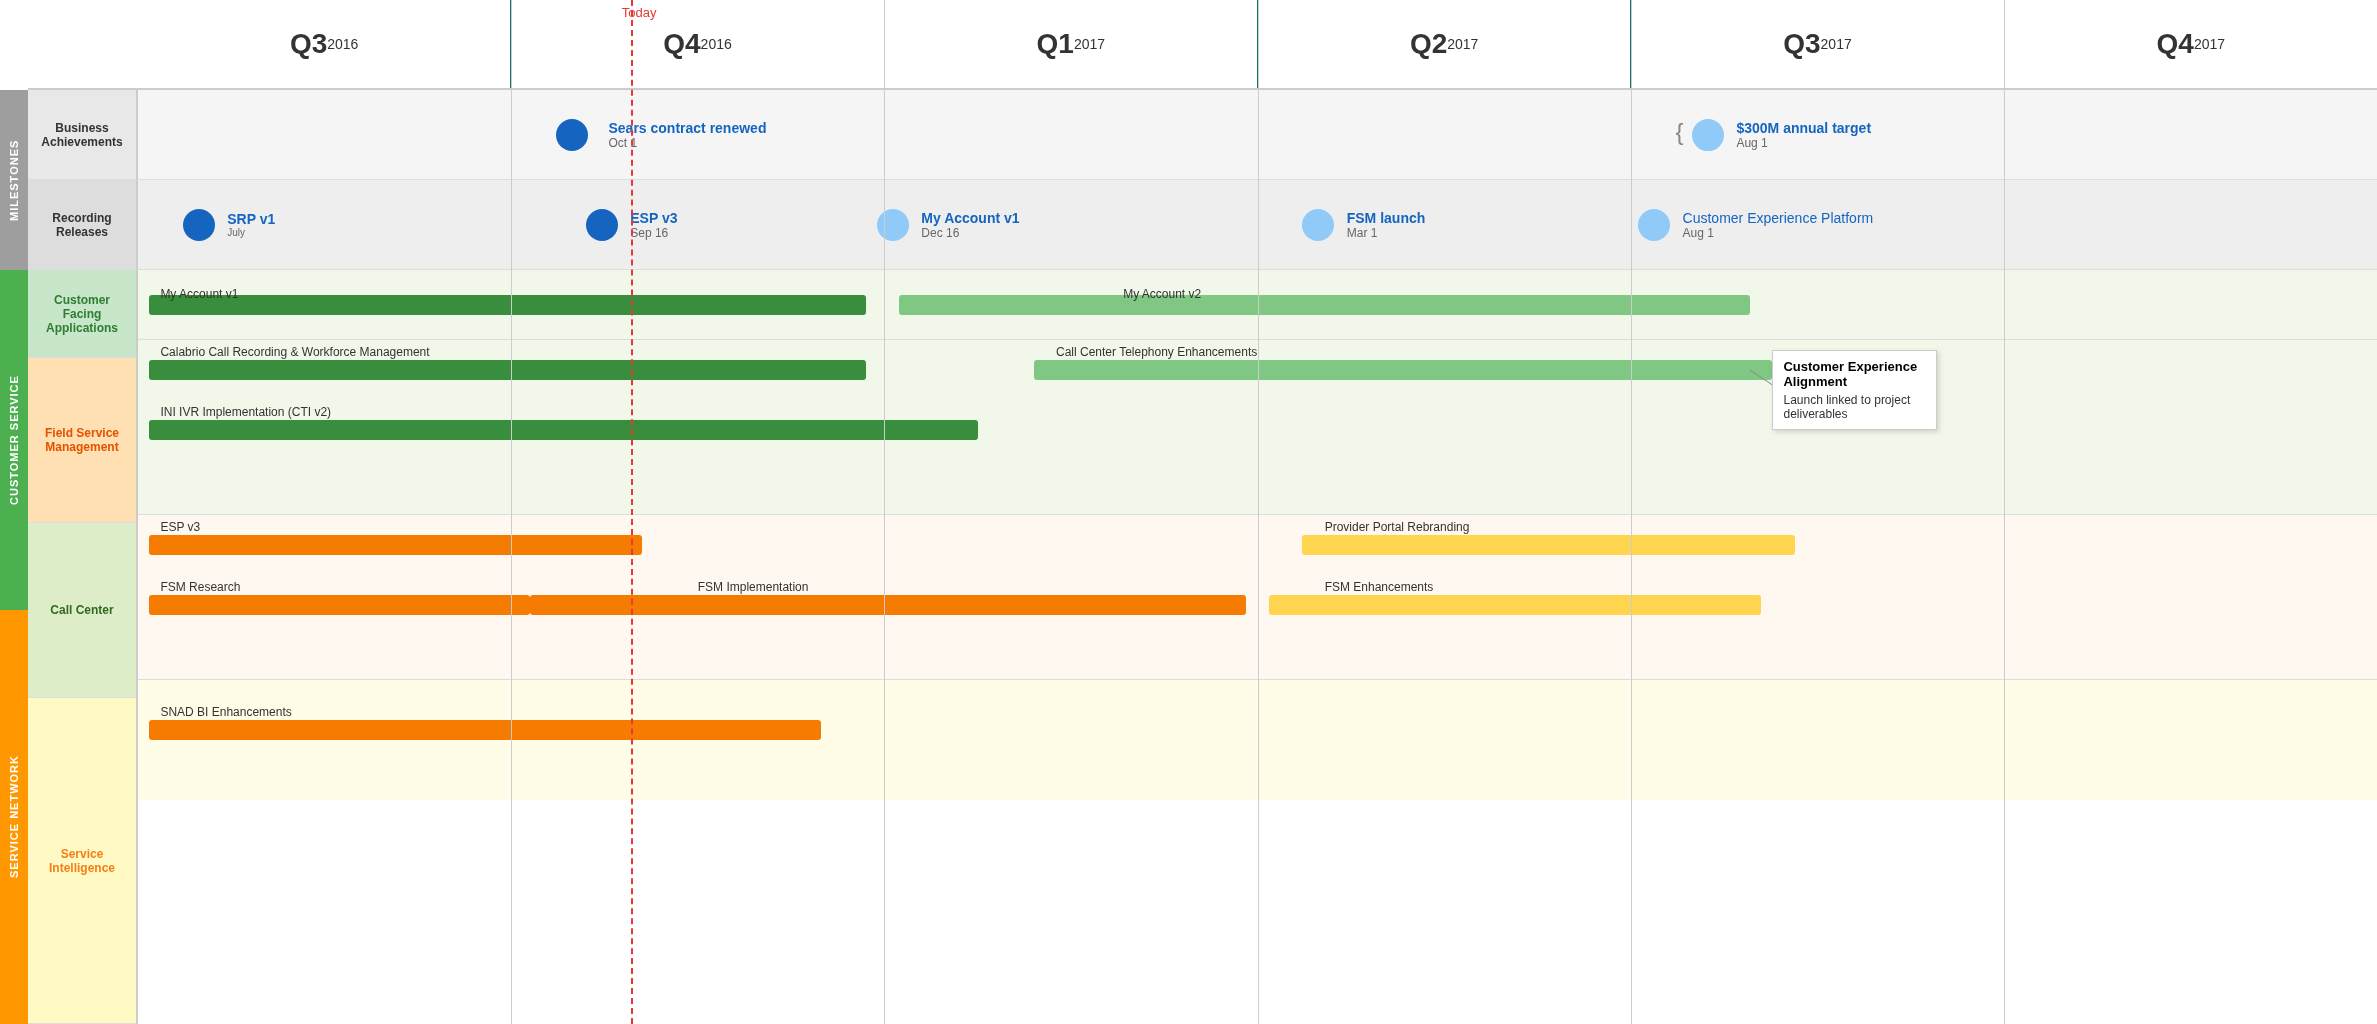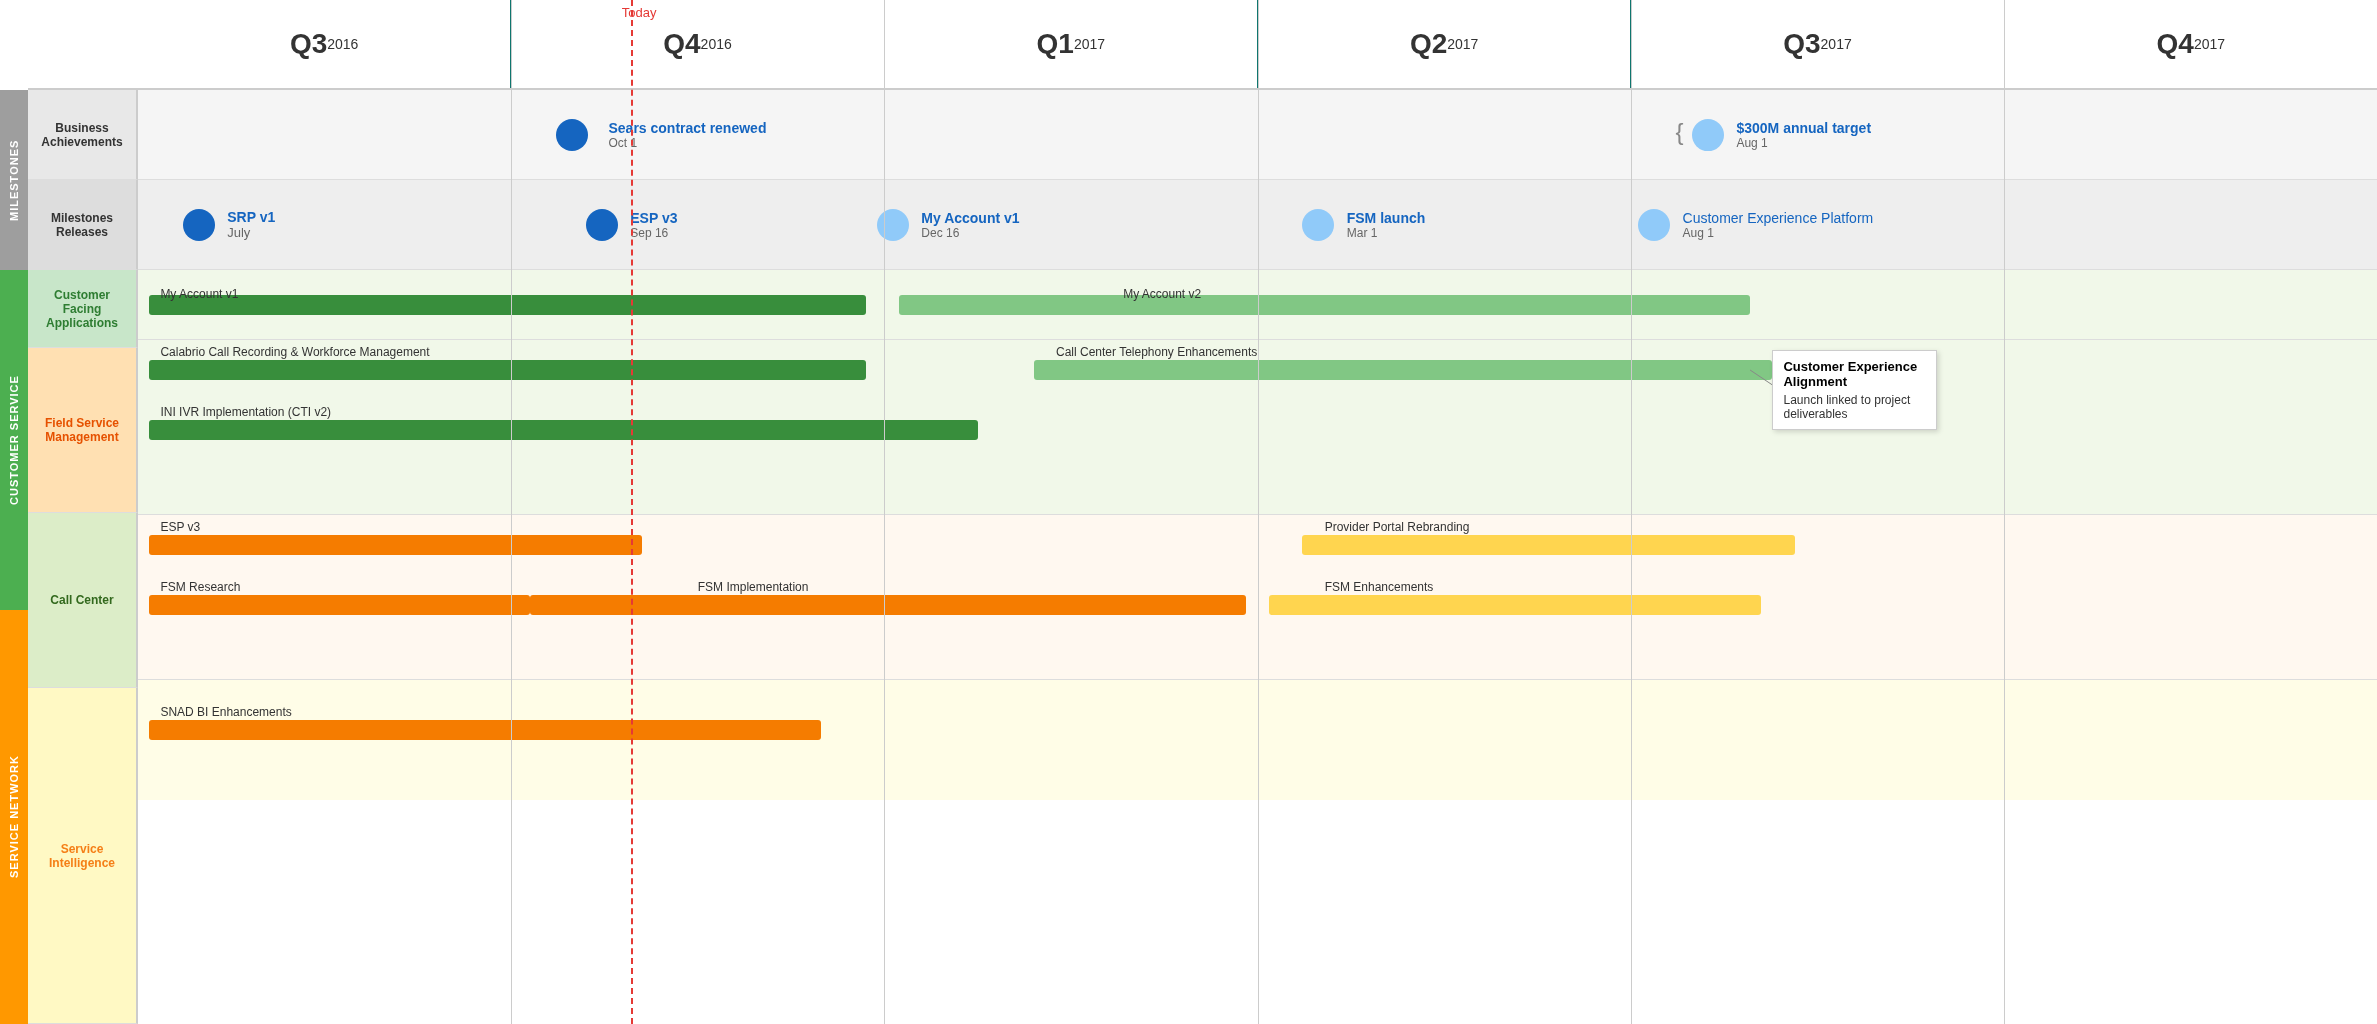--- a/index.html
+++ b/index.html
@@ -99,22 +99,22 @@
   <div class="side-vert-label">
     <div style="height:90px; background:#fff;"></div>
     <div class="vert-label-block vert-milestones" style="flex:0 0 180px;">Milestones</div>
     <div class="vert-label-block vert-customer" style="flex:0 0 340px;">Customer Service</div>
     <div class="vert-label-block vert-service-network" style="flex:1;">Service Network</div>
   </div>
 
   <div class="row-group-labels">
     <div style="height:90px; background:#fff; border-bottom:2px solid #ccc;"></div>
     <div class="row-label milestones-bg" style="height:90px;">Business Achievements</div>
-    <div class="row-label milestones-bg2" style="height:90px;">Milestones Releases</div>
-    <div class="row-label green-bg" style="height:78px;">Customer Facing Applications</div>
+    <div class="row-label milestones-bg2" style="height:90px;">Recording Releases</div>
+    <div class="row-label green-bg" style="height:88px;">Customer Facing Applications</div>
     <div class="row-label orange-bg" style="height:165px;">Field Service Management</div>
     <div class="row-label green-bg2" style="height:175px;">Call Center</div>
     <div class="row-label yellow-bg" style="flex:1;">Service Intelligence</div>
   </div>
 
   <div class="chart-area">
 
     <div class="quarter-headers">
 
       <div style="position:absolute; left: calc(100%/6 + 100%/6*0.35); top:0; z-index:20;">
@@ -179,21 +179,21 @@
           </div>
         </div>
       </div>
 
       <div style="position:relative; height:90px; background:#eee; border-bottom:1px solid #ddd;">
 
         <div style="position:absolute; left:2%; top:50%; transform:translateY(-50%);">
           <div style="width:32px;height:32px;border-radius:50%;background:#1565c0;display:inline-block;vertical-align:middle;"></div>
           <div style="display:inline-block;margin-left:8px;vertical-align:middle;">
             <div style="font-size:14px;font-weight:bold;color:#1565c0;">SRP v1</div>
-            <div style="font-size:13px;color:#666;">July</div>
+            <div style="font-size:10px;color:#666;">July</div>
           </div>
         </div>
 
         <div style="position:absolute; left:20%; top:50%; transform:translateY(-50%);">
           <div style="width:32px;height:32px;border-radius:50%;background:#1565c0;display:inline-block;vertical-align:middle;"></div>
           <div style="display:inline-block;margin-left:8px;vertical-align:middle;">
             <div style="font-size:14px;font-weight:bold;color:#1565c0;">ESP v3</div>
             <div style="font-size:12px;color:#666;">Sep 16</div>
           </div>
         </div>

